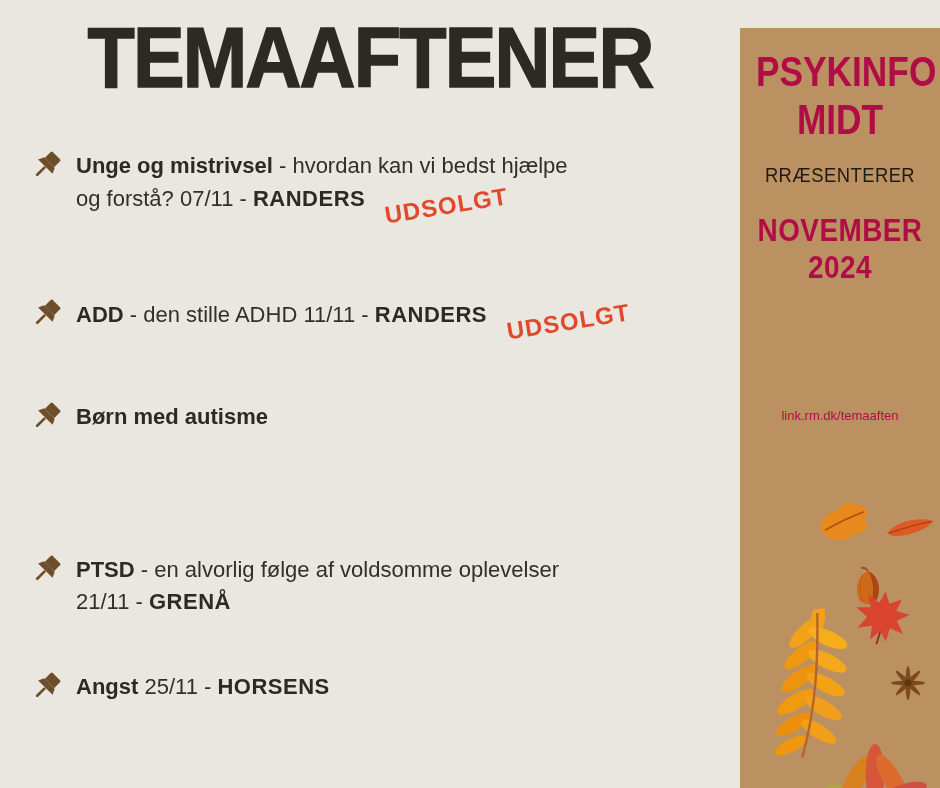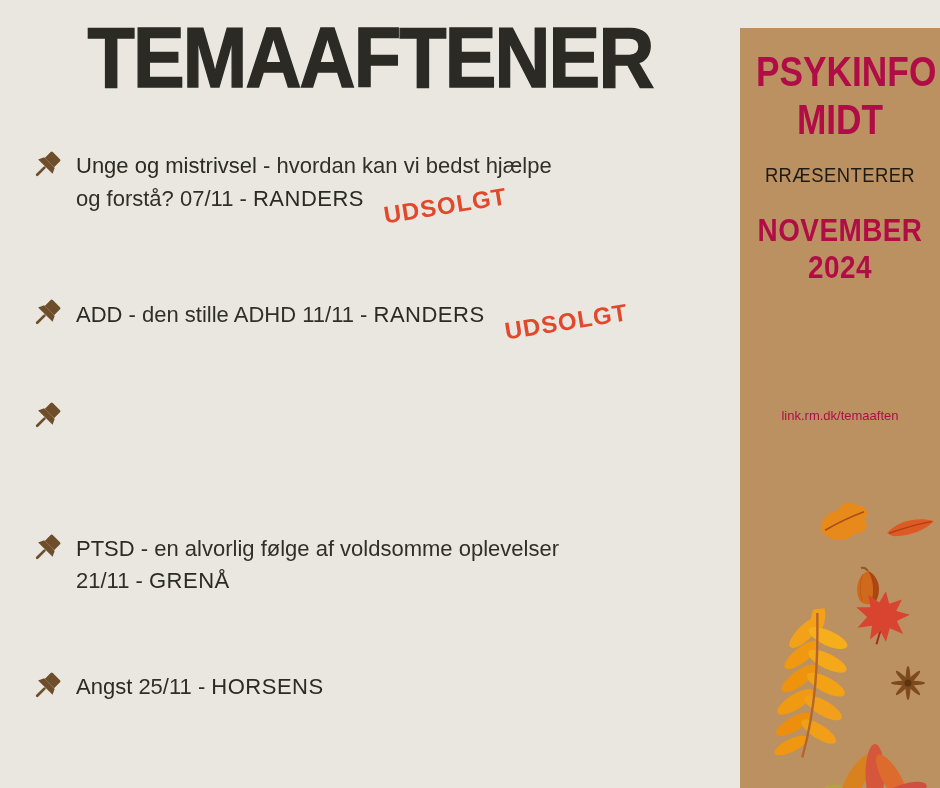--- a/index.html
+++ b/index.html
@@ -10,21 +10,21 @@
   html,body{width:940px;height:788px;overflow:hidden;}
   body{font-family:"Liberation Sans","DejaVu Sans",sans-serif;background:var(--cream,#eae7e1);position:relative;}
   .poster{position:absolute;inset:0;}
   .main{position:absolute;left:0;top:0;width:804px;height:788px;background:var(--cream);}
   .title{position:absolute;top:8px;left:0;width:740px;text-align:center;
     font-size:86px;font-weight:bold;color:#2b2a25;letter-spacing:-2px;
     transform:scaleX(.9);transform-origin:50% 0;-webkit-text-stroke:1.5px #2b2a25;white-space:nowrap;}
   .event{position:absolute;left:28px;display:flex;align-items:flex-start;}
   .pin{width:36px;height:36px;flex:0 0 36px;margin-right:12px;margin-top:-2px;}
   .etext{font-size:22px;line-height:32px;color:var(--dark);}
-  .etext b{font-weight:normal;color:#2b2a25;margin-top:8px;}
+  .etext b{font-weight:bold;color:#2b2a25;margin-top:8px;}
   .city{font-weight:bold;color:var(--rust);letter-spacing:.5px;}
   .soldout{display:inline-block;font-weight:bold;font-size:24px;color:var(--soldout);
     letter-spacing:1px;transform:rotate(-9deg) translateY(8px);margin-left:18px;white-space:nowrap;}
   .sidebar{position:absolute;left:740px;top:0;width:200px;height:788px;background:var(--tan);overflow:hidden;margin-top:28px;}
   .side-block{position:absolute;left:0;width:200px;text-align:center;}
   .brand{top:20px;font-size:42px;line-height:48px;font-weight:bold;color:var(--crimson);
     transform:scaleX(.84);transform-origin:50% 0;letter-spacing:0;}
   .presents{top:136px;font-size:20px;color:var(--black);letter-spacing:.5px;transform:scaleX(.92);transform-origin:50% 0;}
   .month{top:184px;font-size:31px;line-height:37px;font-weight:bold;color:var(--crimson);
     transform:scaleX(.9);transform-origin:50% 0;letter-spacing:.5px;}
@@ -75,24 +75,25 @@
       <span class="pin">
         <svg width="36" height="36" viewBox="0 0 24 24">
             <g fill="#6e4e2a" transform="rotate(45 12 12)">
               <path d="M8.6 2.2h6.8a1 1 0 0 1 1 1v5.6H7.6V3.2a1 1 0 0 1 1-1z"></path>
               <path d="M5.2 12.6l1.8-3.8h10l1.8 3.8z"></path>
               <rect x="11.1" y="12.6" width="1.8" height="8.6" rx=".9"></rect>
             </g>
           </svg>
       </span>
       <div class="etext">
-      </div>
-    </div>
-
-    <div class="event" style="top:533px;">
+        <div class="eline"><b>Børn med autisme</b></div>
+      </div>
+    </div>
+
+    <div class="event" style="top:554px;">
       <span class="pin">
         <svg width="36" height="36" viewBox="0 0 24 24">
             <g fill="#6e4e2a" transform="rotate(45 12 12)">
               <path d="M8.6 2.2h6.8a1 1 0 0 1 1 1v5.6H7.6V3.2a1 1 0 0 1 1-1z"></path>
               <path d="M5.2 12.6l1.8-3.8h10l1.8 3.8z"></path>
               <rect x="11.1" y="12.6" width="1.8" height="8.6" rx=".9"></rect>
             </g>
           </svg>
       </span>
       <div class="etext">

